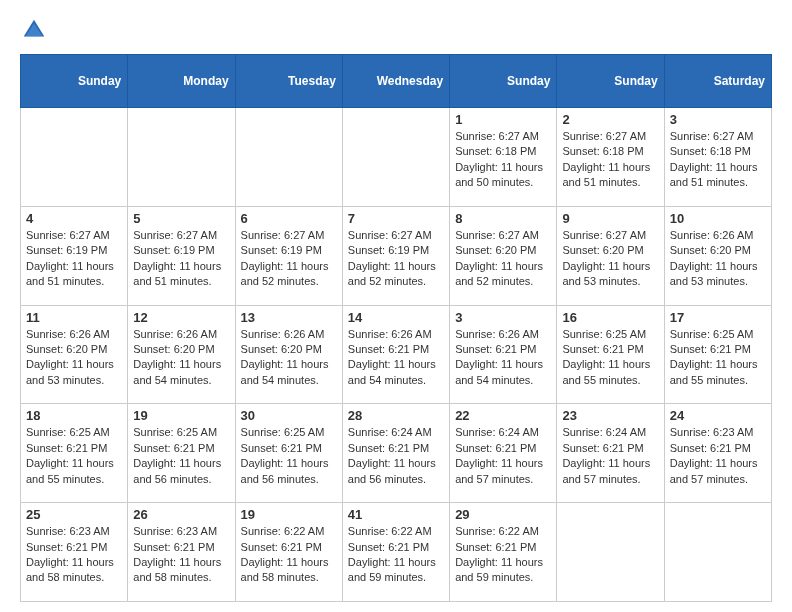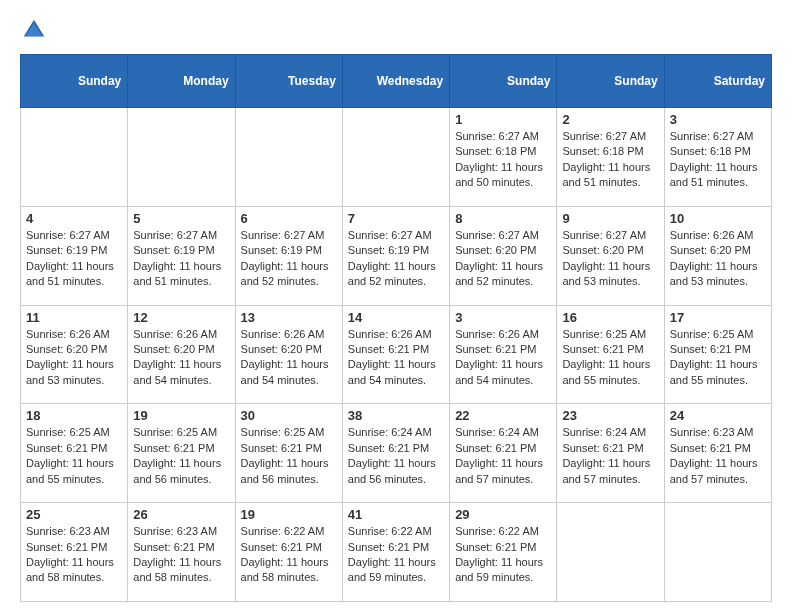--- a/index.html
+++ b/index.html
@@ -275,21 +275,21 @@
 and 56 minutes.</div>
           </td>
           <td>
             <span class="day-num">30</span>
             <div class="day-info" style="white-space: pre-line;">Sunrise: 6:25 AM
 Sunset: 6:21 PM
 Daylight: 11 hours
 and 56 minutes.</div>
           </td>
           <td>
-            <span class="day-num">38</span>
+            <span class="day-num">28</span>
             <div class="day-info" style="white-space: pre-line;">Sunrise: 6:24 AM
 Sunset: 6:21 PM
 Daylight: 11 hours
 and 56 minutes.</div>
           </td>
           <td>
             <span class="day-num">22</span>
             <div class="day-info" style="white-space: pre-line;">Sunrise: 6:24 AM
 Sunset: 6:21 PM
 Daylight: 11 hours

